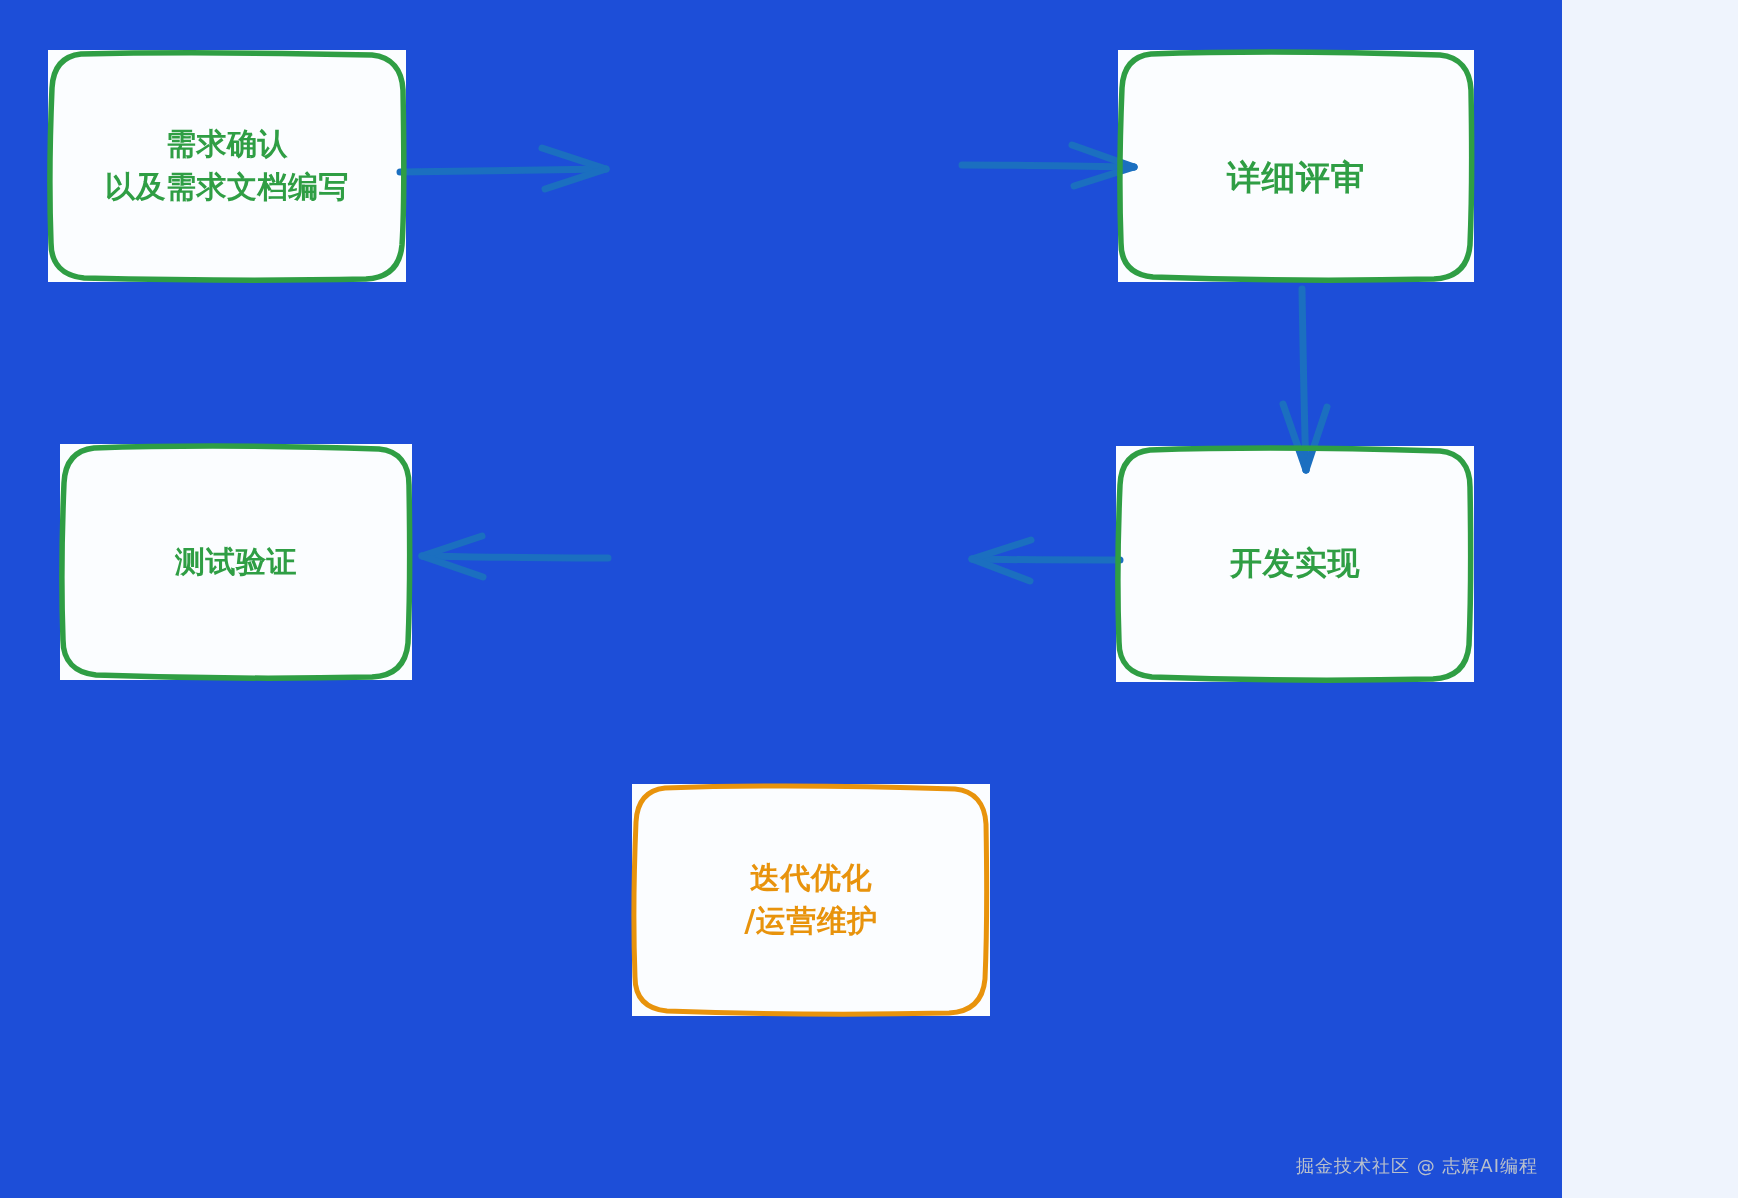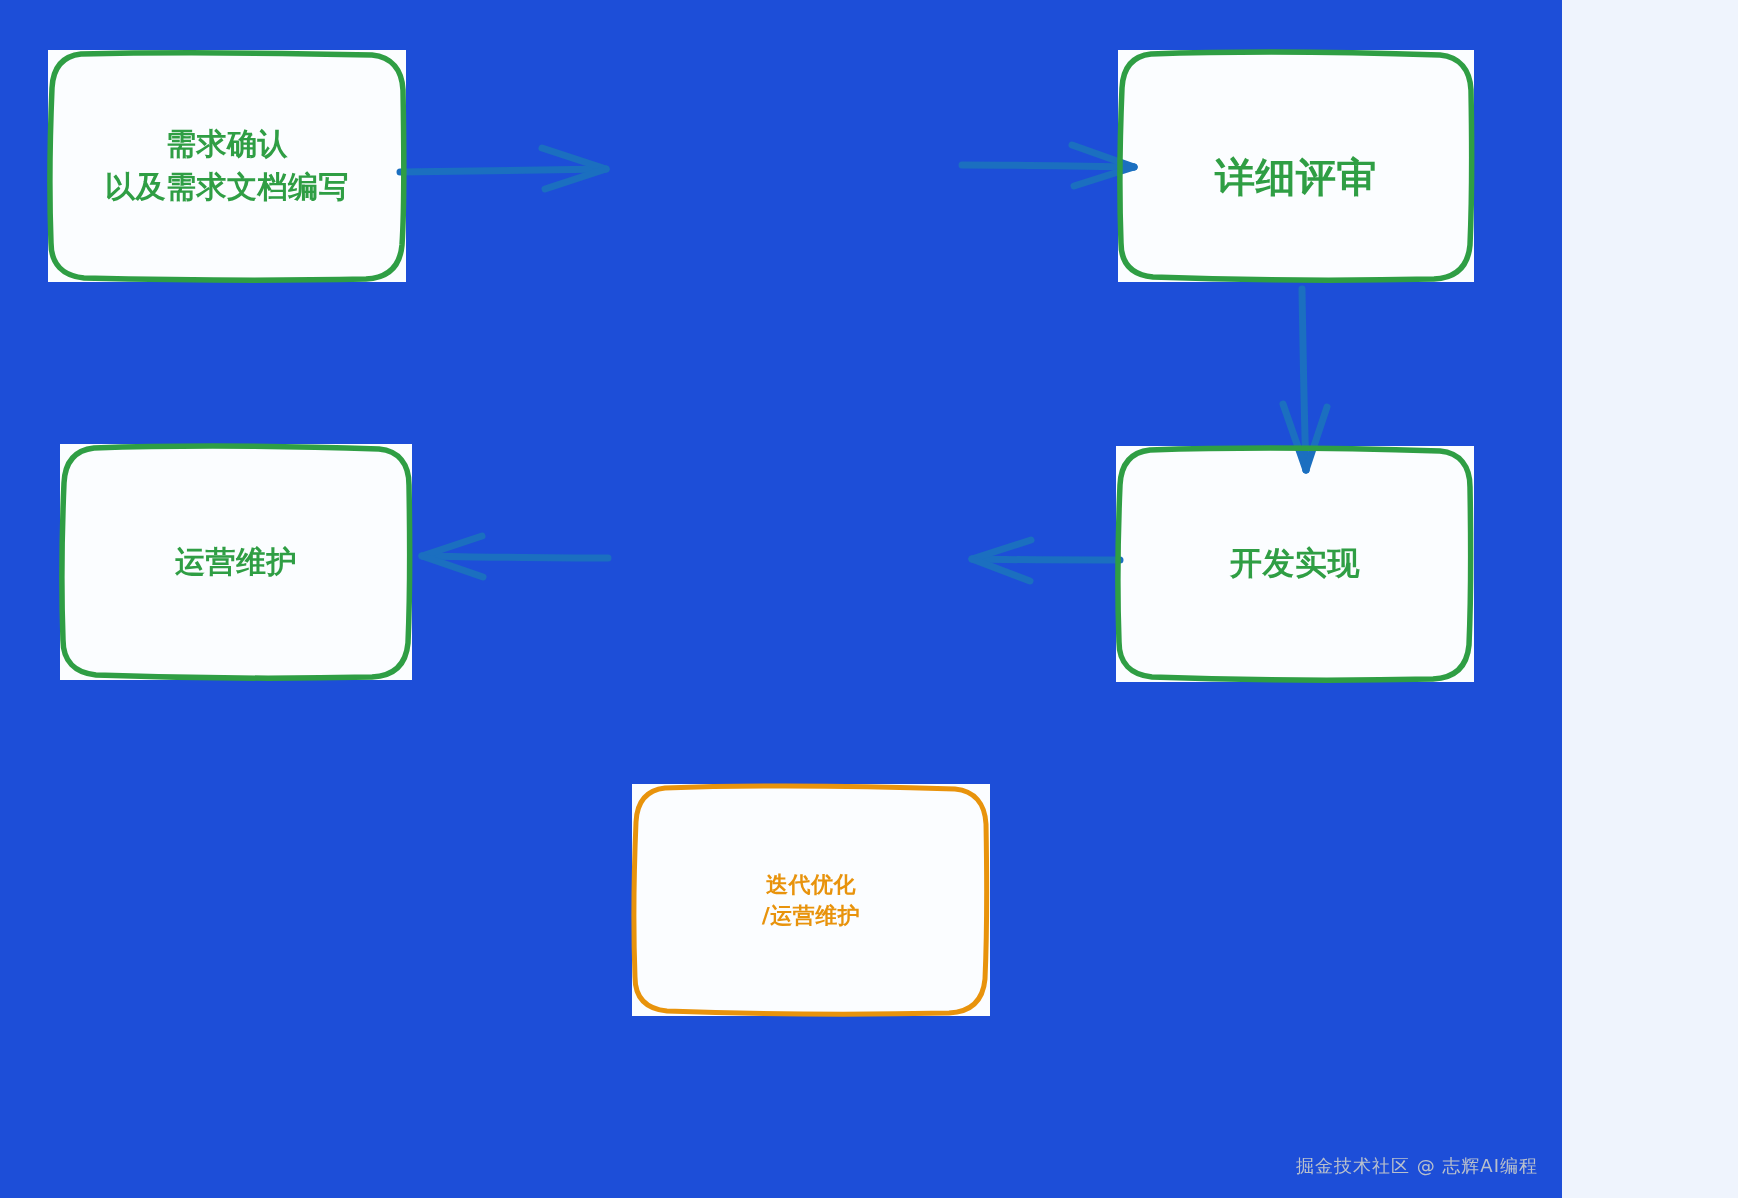--- a/index.html
+++ b/index.html
@@ -54,25 +54,25 @@
   #node-requirements { left: 48px;   top: 50px;  width: 358px; height: 232px; }
   #node-ui           { left: 616px;  top: 52px;  width: 350px; height: 230px; }
   #node-review       { left: 1118px; top: 50px;  width: 356px; height: 232px; }
   #node-deploy       { left: 60px;   top: 444px; width: 352px; height: 236px; }
   #node-test         { left: 610px;  top: 446px; width: 354px; height: 232px; }
   #node-dev          { left: 1116px; top: 446px; width: 358px; height: 236px; }
   #node-iterate      { left: 632px;  top: 784px; width: 358px; height: 232px; }
 
   #node-requirements .label { font-size: 30px; }
   #node-ui .label           { font-size: 30px; letter-spacing: 2px; }
-  #node-review .label       { font-size: 40px; margin-top: 22px; }
+  #node-review .label       { font-size: 34px; margin-top: 22px; }
   #node-deploy .label       { font-size: 30px; }
   #node-test .label         { font-size: 30px; }
   #node-dev .label          { font-size: 32px; }
-  #node-iterate .label      { font-size: 22px; }
+  #node-iterate .label      { font-size: 30px; }
 
   
   #connectors {
     position: absolute;
     left: 0; top: 0;
     width: 1738px;
     height: 1198px;
     z-index: 1;
     overflow: visible;
   }
@@ -150,21 +150,21 @@
     <div class="label">详细评审</div>
   </div>
 
   <div class="node green" id="node-deploy">
     <svg class="frame" viewBox="0 0 352 236" preserveAspectRatio="none" xmlns="http://www.w3.org/2000/svg">
       <path d="M34 4 C 120 1, 228 2, 319 5 C 339 7, 349 20, 349 41
                C 350 97, 350 153, 348 199 C 346 221, 334 232, 312 233
                C 221 235, 118 234, 36 231 C 15 229, 3 217, 3 196
                C 1 142, 2 86, 4 39 C 5 17, 16 6, 34 4 Z" fill="none" stroke="#2f9e44" stroke-width="5.5" stroke-linecap="round" stroke-linejoin="round"></path>
     </svg>
-    <div class="label">运营维护</div>
+    <div class="label">测试验证</div>
   </div>
 
 
   <div class="node green" id="node-dev">
     <svg class="frame" viewBox="0 0 358 236" preserveAspectRatio="none" xmlns="http://www.w3.org/2000/svg">
       <path d="M34 4 C 121 1, 232 2, 324 5 C 344 7, 354 20, 354 41
                C 355 97, 355 153, 353 199 C 351 221, 339 232, 317 233
                C 224 235, 119 234, 36 231 C 15 229, 3 217, 3 196
                C 1 142, 2 86, 4 39 C 5 17, 16 6, 34 4 Z" fill="none" stroke="#2f9e44" stroke-width="5.5" stroke-linecap="round" stroke-linejoin="round"></path>
     </svg>

